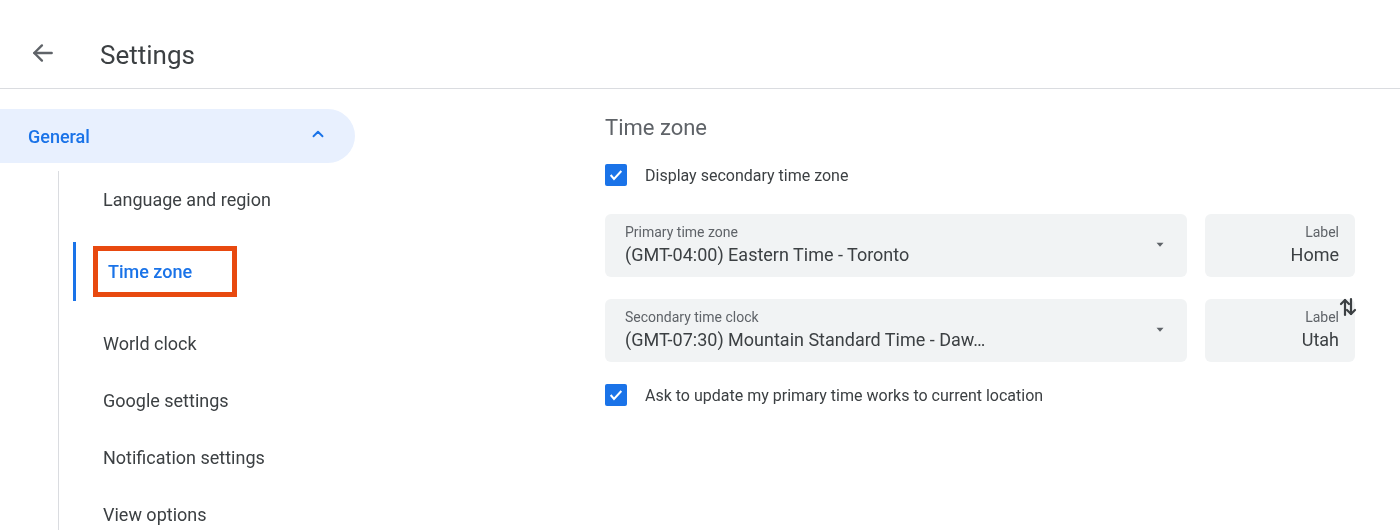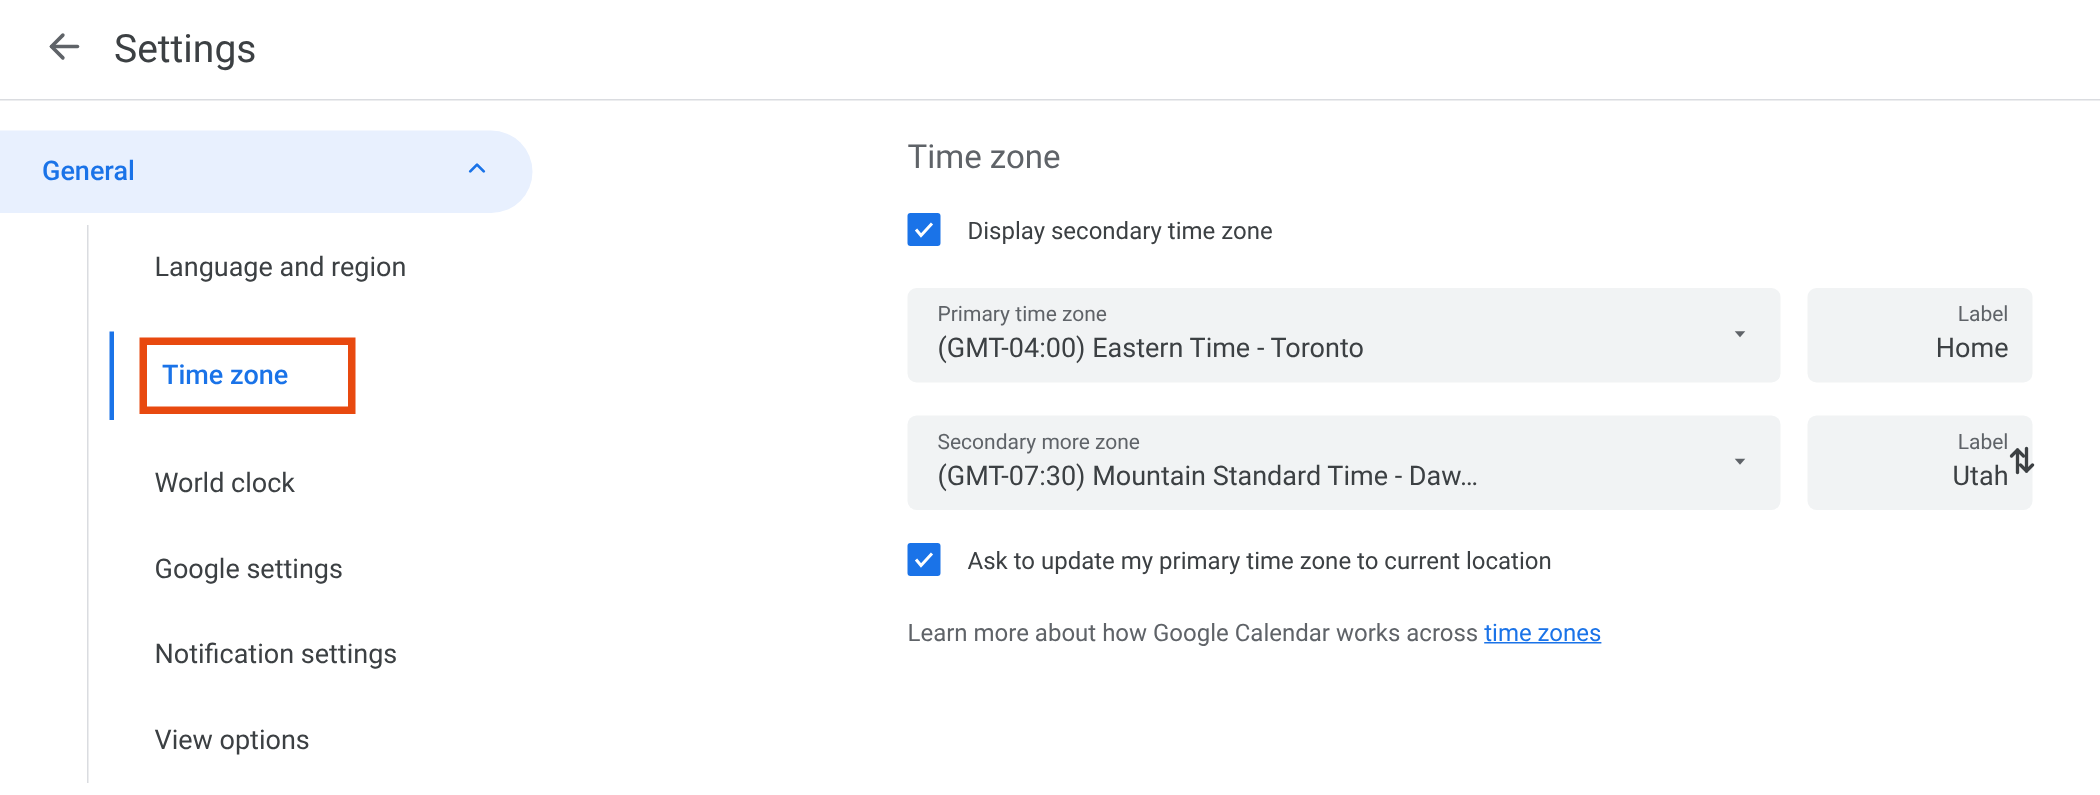--- a/index.html
+++ b/index.html
@@ -13,21 +13,22 @@
       color: #3c4043;
       width: 1400px;
       height: 530px;
       overflow: hidden;
     }
     .header {
       display: flex;
       align-items: center;
       padding: 18px 30px;
       border-bottom: 1px solid #dadce0;
-      gap: 20px;
+      gap: 44px;
+      margin-top: 22px;
     }
     .back-icon {
       cursor: pointer;
       color: #5f6368;
     }
     .page-title {
       font-size: 26px;
       font-weight: 400;
       color: #3c4043;
     }
@@ -256,47 +257,44 @@
             </span>
           </div>
           <div class="label-box">
             <div class="box-label">Label</div>
             <div class="box-value">Home</div>
           </div>
         </div>
 
         <div class="tz-row">
           <div class="select-box">
-            <div class="box-label">Secondary more zone</div>
+            <div class="box-label">Secondary time clock</div>
             <div class="box-value">(GMT-07:30) Mountain Standard Time - Daw…</div>
             <span class="dropdown-arrow">
               <svg width="14" height="14" viewBox="0 0 24 24" fill="currentColor">
                   <polygon points="6 9 18 9 12 16"></polygon>
                 </svg>
             </span>
           </div>
           <div class="label-box">
             <div class="box-label">Label</div>
             <div class="box-value">Utah</div>
           </div>
         </div>
       </div>
 
       <div class="checkbox-row">
         <div class="checkbox">
           <svg width="16" height="16" viewBox="0 0 24 24">
               <polyline points="4 12 9 18 20 6"></polyline>
             </svg>
         </div>
-        <div class="checkbox-label">Ask to update my primary time zone to current location</div>
-      </div>
-
-      <div class="learn-more">
-        <span>Learn more about how Google Calendar works across </span><a>time zones</a>
-      </div>
+        <div class="checkbox-label">Ask to update my primary time works to current location</div>
+      </div>
+
     </div>
   </div>
 </div>
 
 <div class="swap-icon">
   <svg width="24" height="24" viewBox="0 0 24 24" fill="none" stroke="currentColor" stroke-width="2.2" stroke-linecap="round" stroke-linejoin="round">
     <line x1="9" y1="20" x2="9" y2="5"></line>
     <polyline points="5 9 9 5 13 9"></polyline>
     <line x1="15" y1="4" x2="15" y2="19"></line>
     <polyline points="11 15 15 19 19 15"></polyline>

